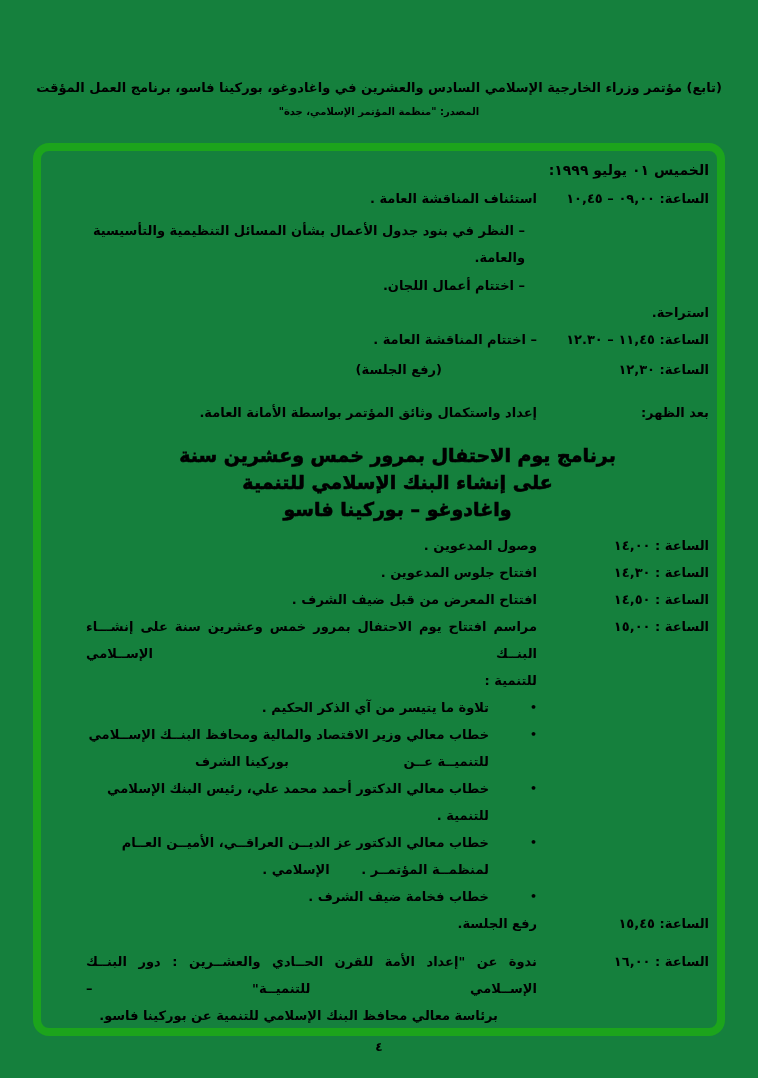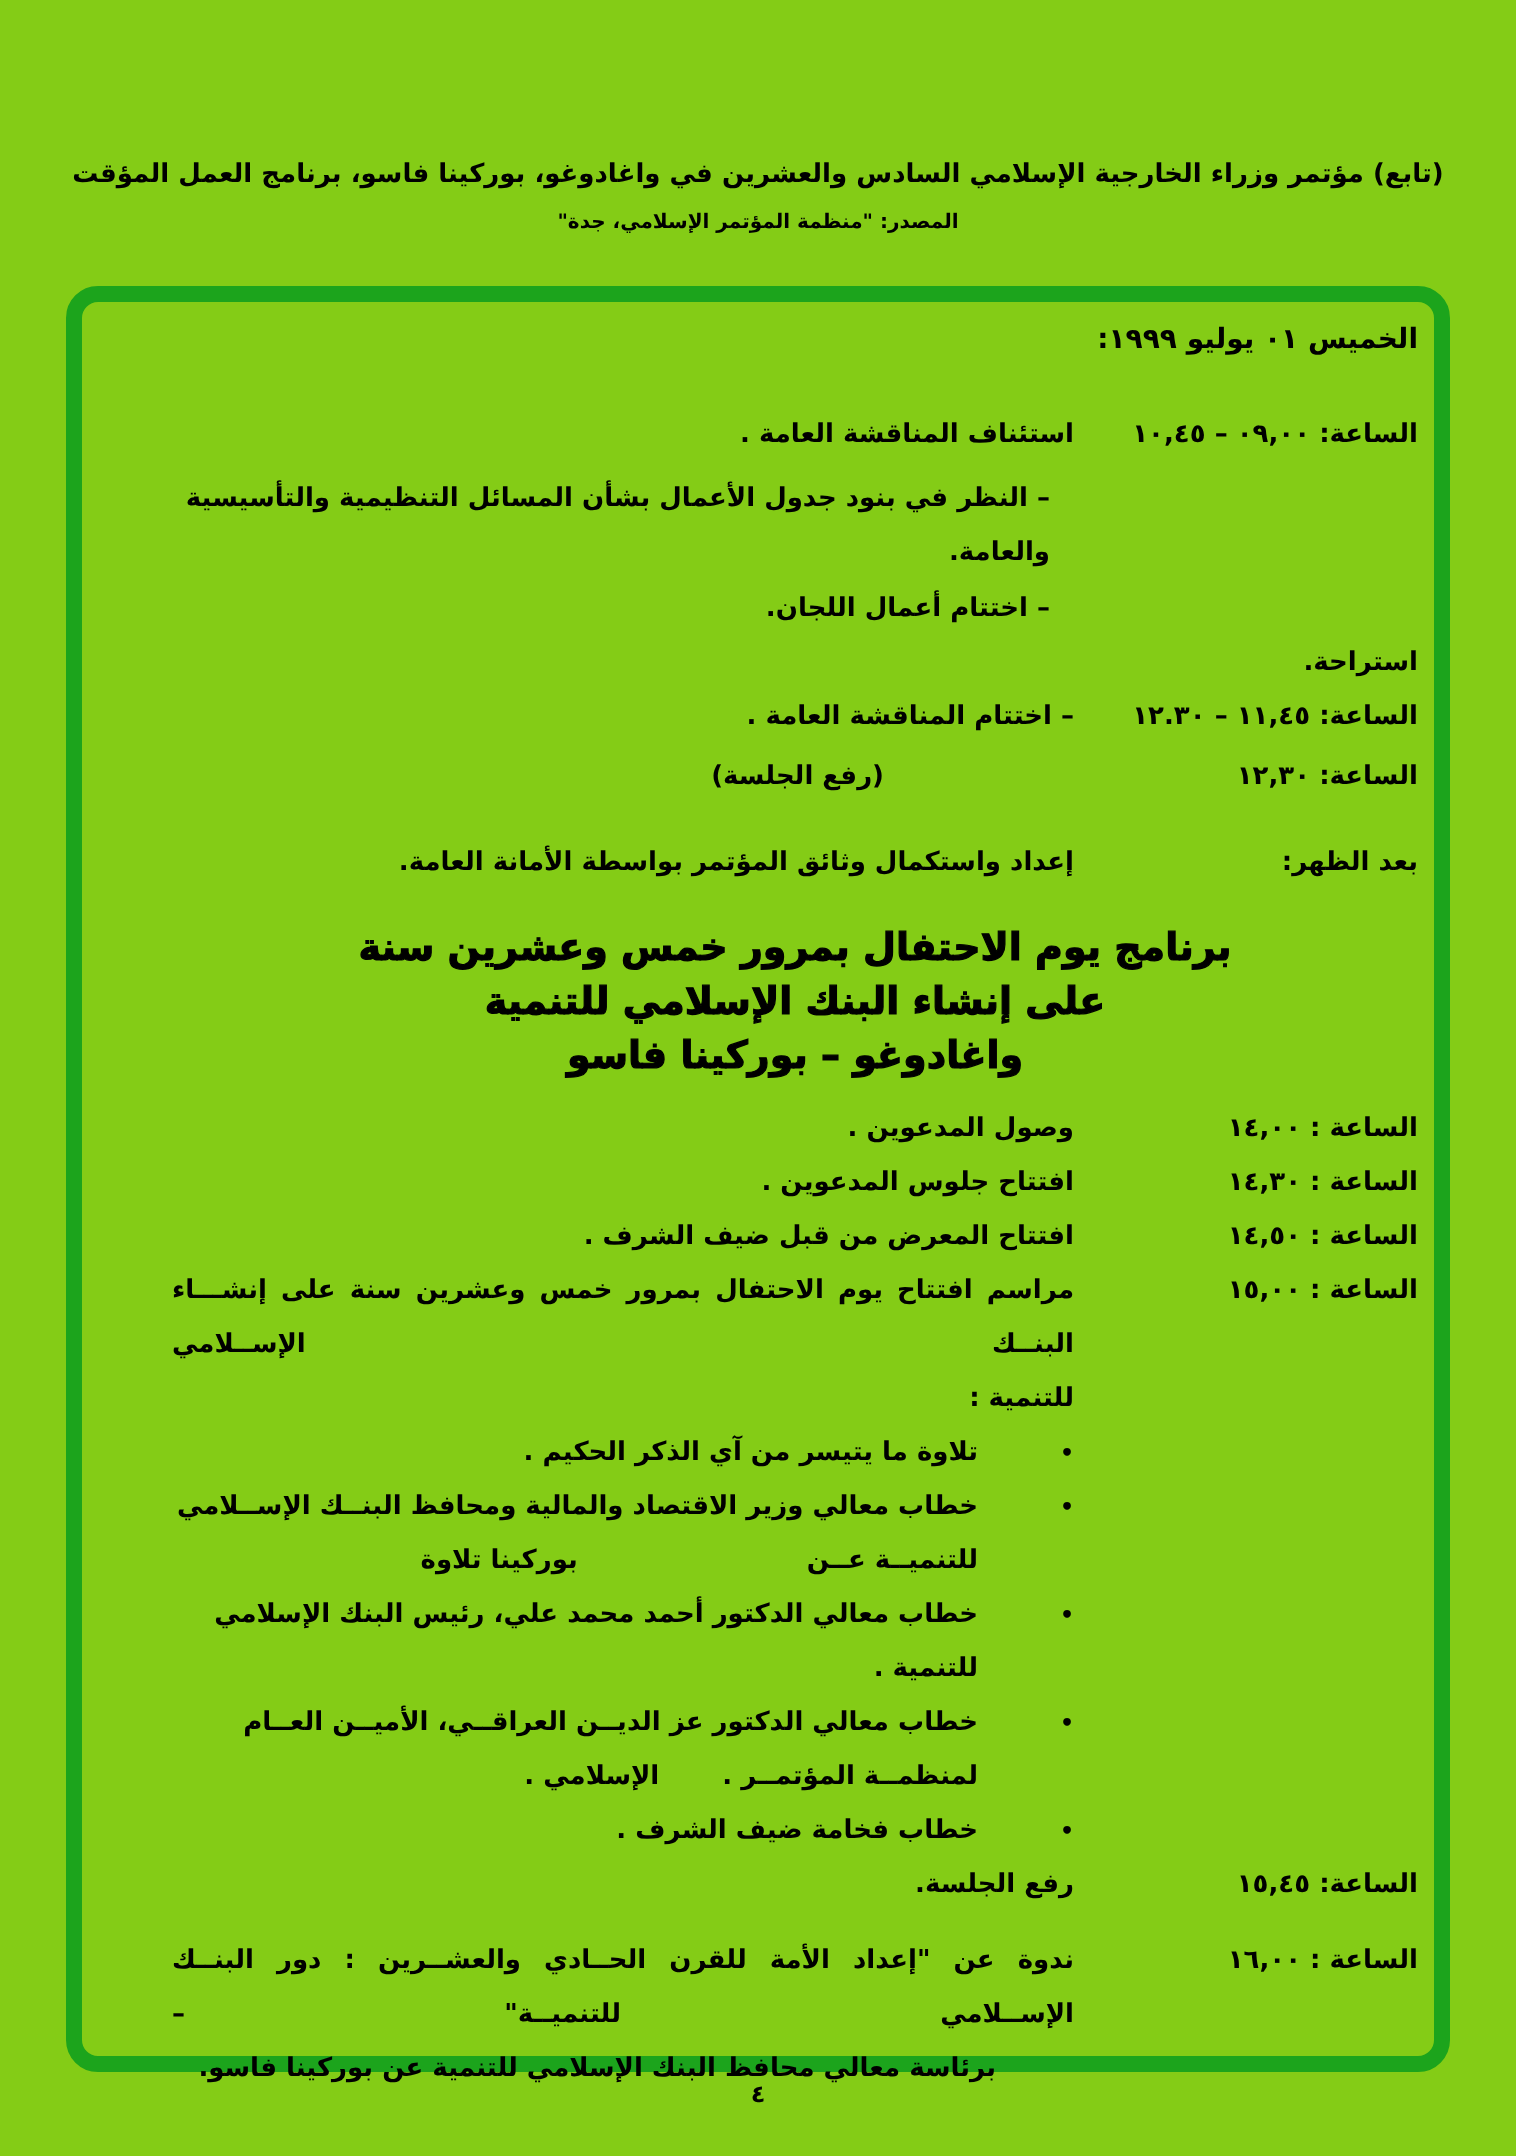--- a/index.html
+++ b/index.html
@@ -1,34 +1,34 @@
 <!DOCTYPE html>
 <html lang="ar"><head>
 <meta charset="utf-8">
 <style>
   html,body{margin:0;padding:0;background:#ffffff;}
   body{
     width:758px;height:1078px;position:relative;overflow:hidden;
     font-family:"DejaVu Sans", sans-serif;color:#000;
   }
-  .page{position:absolute;inset:0;background:#84cc16;}
+  .page{position:absolute;inset:0;background:#15803d;}
 
   
   .doc-header{position:absolute;top:78px;left:0;right:0;text-align:center;direction:rtl;}
   .doc-header .l1{font-size:13px;font-weight:bold;white-space:nowrap;line-height:20px;}
   .doc-header .l2{font-size:10px;font-weight:bold;margin-top:7px;line-height:14px;}
 
   
   .frame{
     position:absolute;left:33px;top:143px;width:692px;height:893px;
     border:8px solid #1CA41C;border-radius:16px;box-sizing:border-box;
     padding:6px 8px 0 45px;direction:rtl;
   }
 
-  .day-heading{font-size:14px;font-weight:bold;line-height:27px;margin-bottom:20px;}
+  .day-heading{font-size:14px;font-weight:bold;line-height:27px;margin-bottom:1px;}
 
   .row{display:flex;align-items:flex-start;font-size:13px;font-weight:bold;line-height:27px;}
   .time{flex:0 0 172px;width:172px;}
   .content{flex:1;min-width:0;}
   .content .ln{display:block;}
   .just{text-align:justify;text-align-last:justify;}
 
   .dash-item .content{padding-right:12px;}
   .raise-session .content{padding-right:95px;}
 
@@ -124,21 +124,21 @@
       <div class="bullet">
         <div class="btime"></div>
         <div class="bmark">•</div>
         <div class="btxt">تلاوة ما يتيسر من آي الذكر الحكيم .</div>
       </div>
       <div class="bullet">
         <div class="btime"></div>
         <div class="bmark">•</div>
         <div class="btxt">
           <span class="ln just">خطاب معالي وزير الاقتصاد والمالية ومحافظ البنــك الإســلامي للتنميــة عــن</span>
-          <span class="ln ind110">بوركينا تلاوة</span>
+          <span class="ln ind110">بوركينا الشرف</span>
         </div>
       </div>
       <div class="bullet">
         <div class="btime"></div>
         <div class="bmark">•</div>
         <div class="btxt">خطاب معالي الدكتور أحمد محمد علي، رئيس البنك الإسلامي للتنمية .</div>
       </div>
       <div class="bullet">
         <div class="btime"></div>
         <div class="bmark">•</div>

